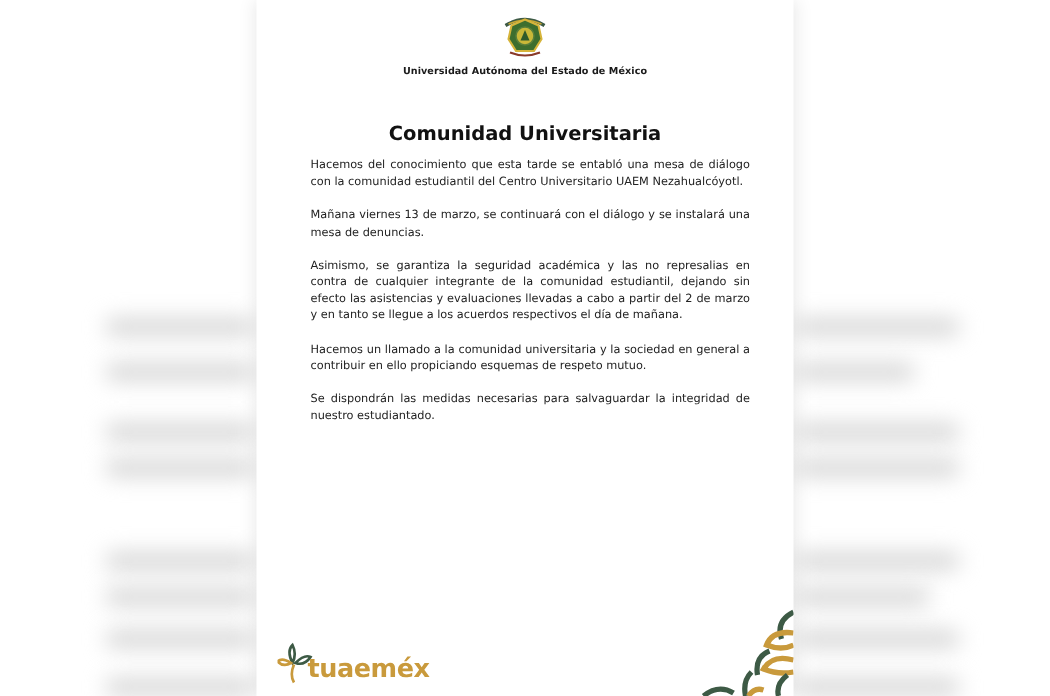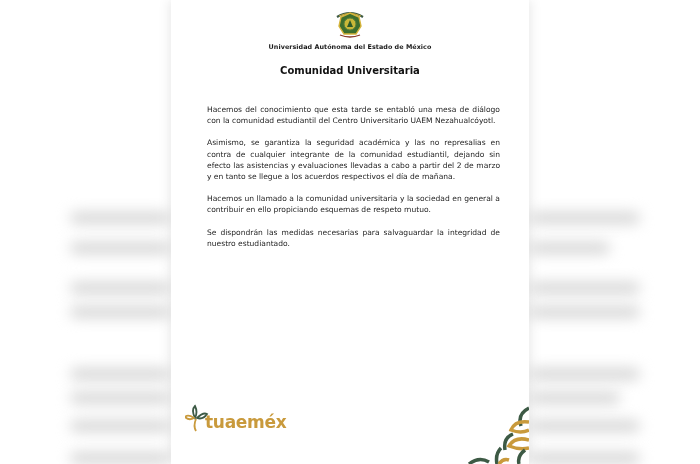--- a/index.html
+++ b/index.html
@@ -18,30 +18,30 @@
       background: #ffffff;
       box-shadow: -4px 0 10px rgba(0,0,0,0.06), 4px 0 10px rgba(0,0,0,0.06);
     }
     .header { position: absolute; top: 8px; left: 0; width: 100%; text-align: center; }
     .seal { display: block; margin: 0 auto; width: 34px; height: 32px; }
     .uni-name {
       font-size: 6.4px; font-weight: bold; color: #1a1a1a; margin-top: 3px;
       letter-spacing: 0.05px;
     }
     .title {
-      position: absolute; top: 65px; left: 0; width: 100%; text-align: center;
-      font-size: 10px; font-weight: bold; color: #111;
+      position: absolute; top: 82px; left: 0; width: 100%; text-align: center;
+      font-size: 13px; font-weight: bold; color: #111;
     }
     .body-text {
       position: absolute; top: 104px; left: 36px; width: 293px;
       font-size: 7.55px; line-height: 11.2px; color: #222; text-align: justify;
     }
     .body-text p { margin: 0 0 11px 0; }
     .footer-logo {
-      position: absolute; left: 14px; top: 404px; height: 30px; width: 110px;
+      position: absolute; left: 14px; top: 428px; height: 30px; width: 110px;
     }
     .footer-word {
       position: absolute; left: 20px; top: 8px;
       font-size: 17px; font-weight: bold; color: #c99a3c; letter-spacing: -0.3px;
     }
     .corner-leaves { position: absolute; right: 0; bottom: 0; width: 70px; height: 60px; }
   </style>
 </head>
 <body>
 
@@ -74,20 +74,21 @@
       <polygon points="17,12 20,19 14,19" fill="#2f5a2a"></polygon>
       <path d="M7 27 Q17 31 27 27" fill="none" stroke="#8a3a2a" stroke-width="1.3"></path>
     </svg>
     <div class="uni-name">Universidad Autónoma del Estado de México</div>
   </div>
 
   <div class="title">Comunidad Universitaria</div>
 
   <div class="body-text">
     <p>Hacemos del conocimiento que esta tarde se entabló una mesa de diálogo con la comunidad estudiantil del Centro Universitario UAEM Nezahualcóyotl.</p>
+    <p>Mañana viernes 13 de marzo,  se continuará con el diálogo  y se instalará una mesa de denuncias.</p>
     <p>Asimismo, se garantiza la seguridad académica y las no represalias en contra de cualquier integrante de la comunidad estudiantil, dejando sin efecto las asistencias y evaluaciones llevadas a cabo a partir del 2 de marzo y en tanto se llegue a los acuerdos respectivos el día de mañana.</p>
     <p>Hacemos un llamado a la comunidad universitaria y la sociedad en general a contribuir en ello propiciando esquemas de respeto mutuo.</p>
     <p>Se dispondrán las medidas necesarias para salvaguardar la integridad de nuestro estudiantado.</p>
   </div>
 
   <div class="footer-logo">
     <svg width="24" height="28" viewBox="0 0 24 28" style="position:absolute;left:0;top:0;">
       <path d="M10 14 Q6 6 10 2 Q13 8 10 14Z" fill="none" stroke="#3d5a45" stroke-width="1.8"></path>
       <path d="M12 14 Q18 8 22 10 Q18 16 12 14Z" fill="none" stroke="#3d5a45" stroke-width="1.8"></path>
       <path d="M9 14 Q3 10 0 13 Q4 17 9 14Z" fill="none" stroke="#c99a3c" stroke-width="1.8"></path>

